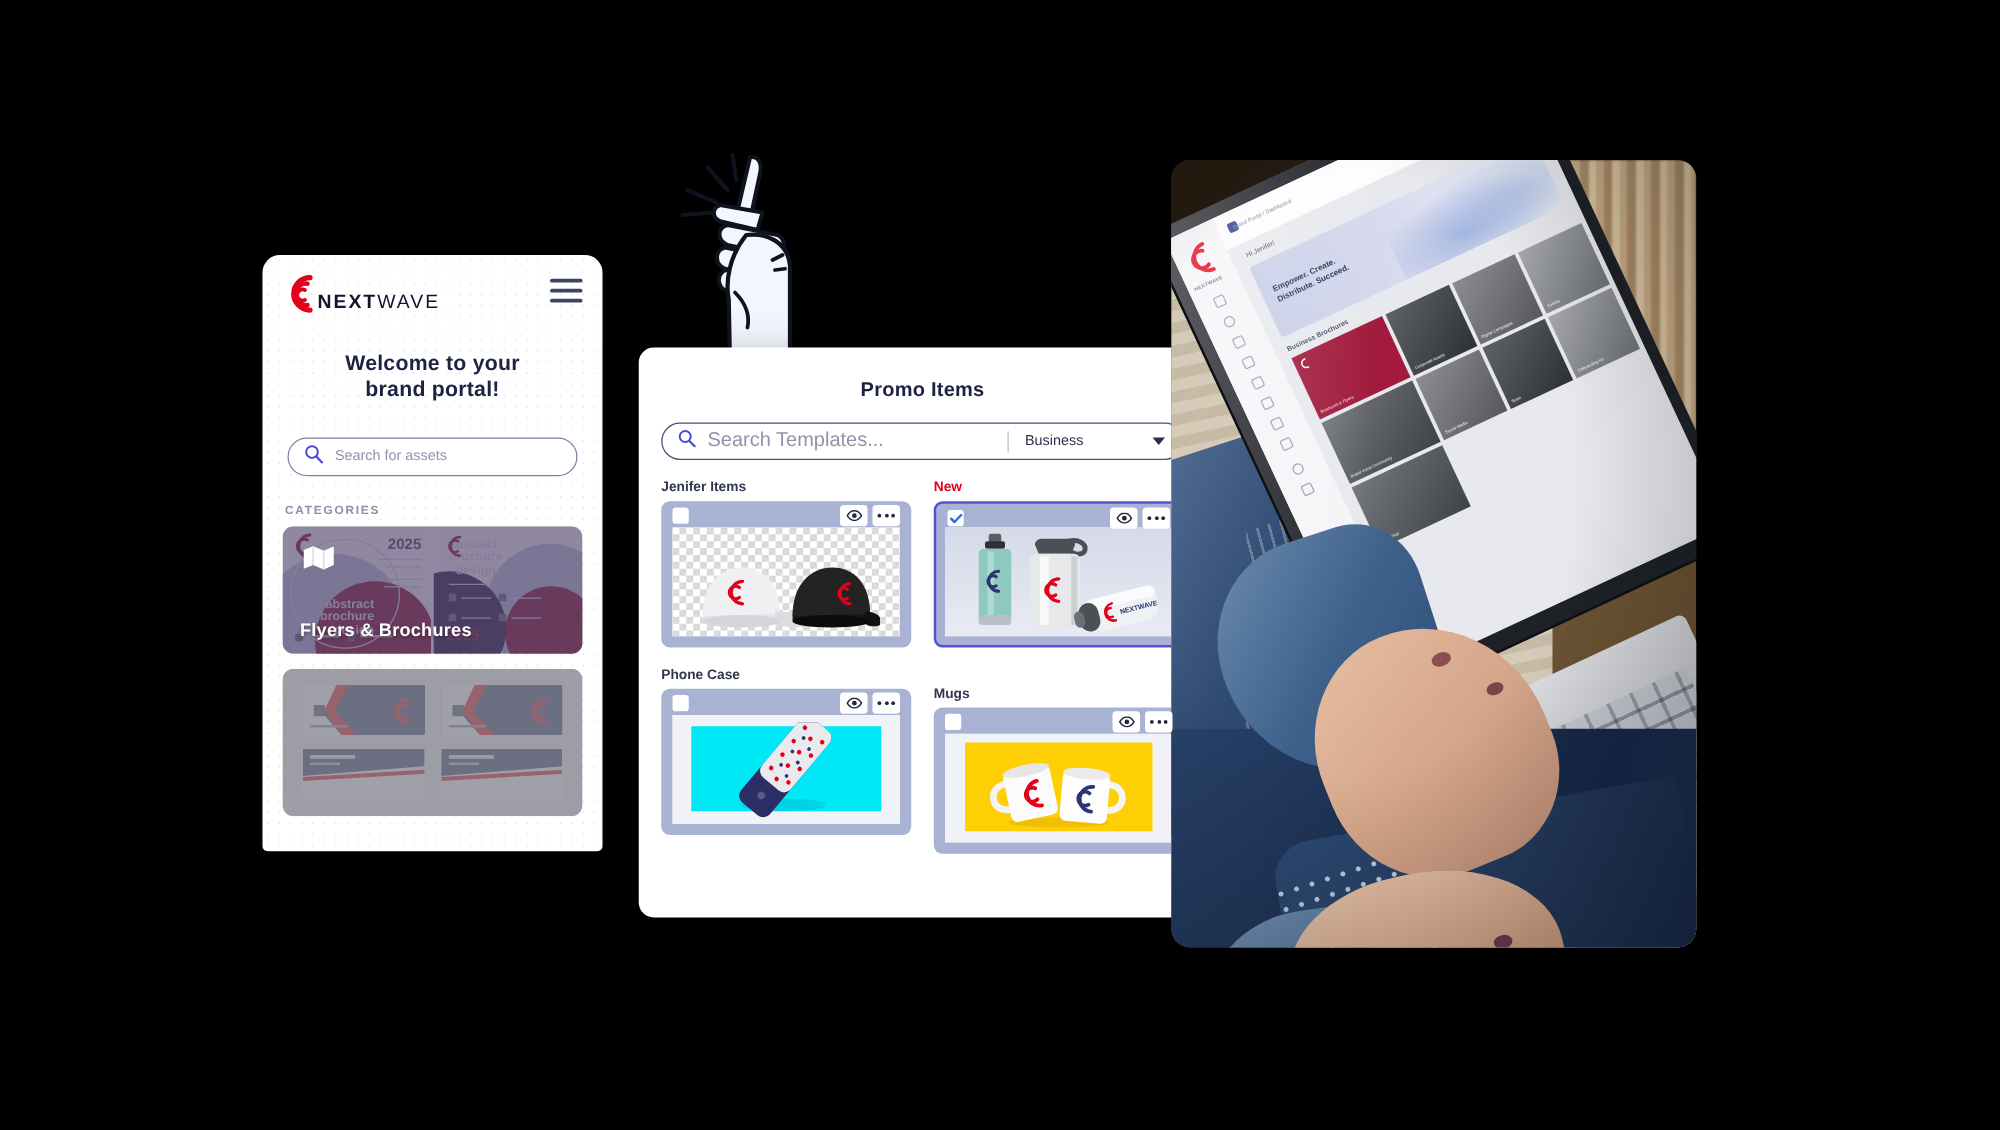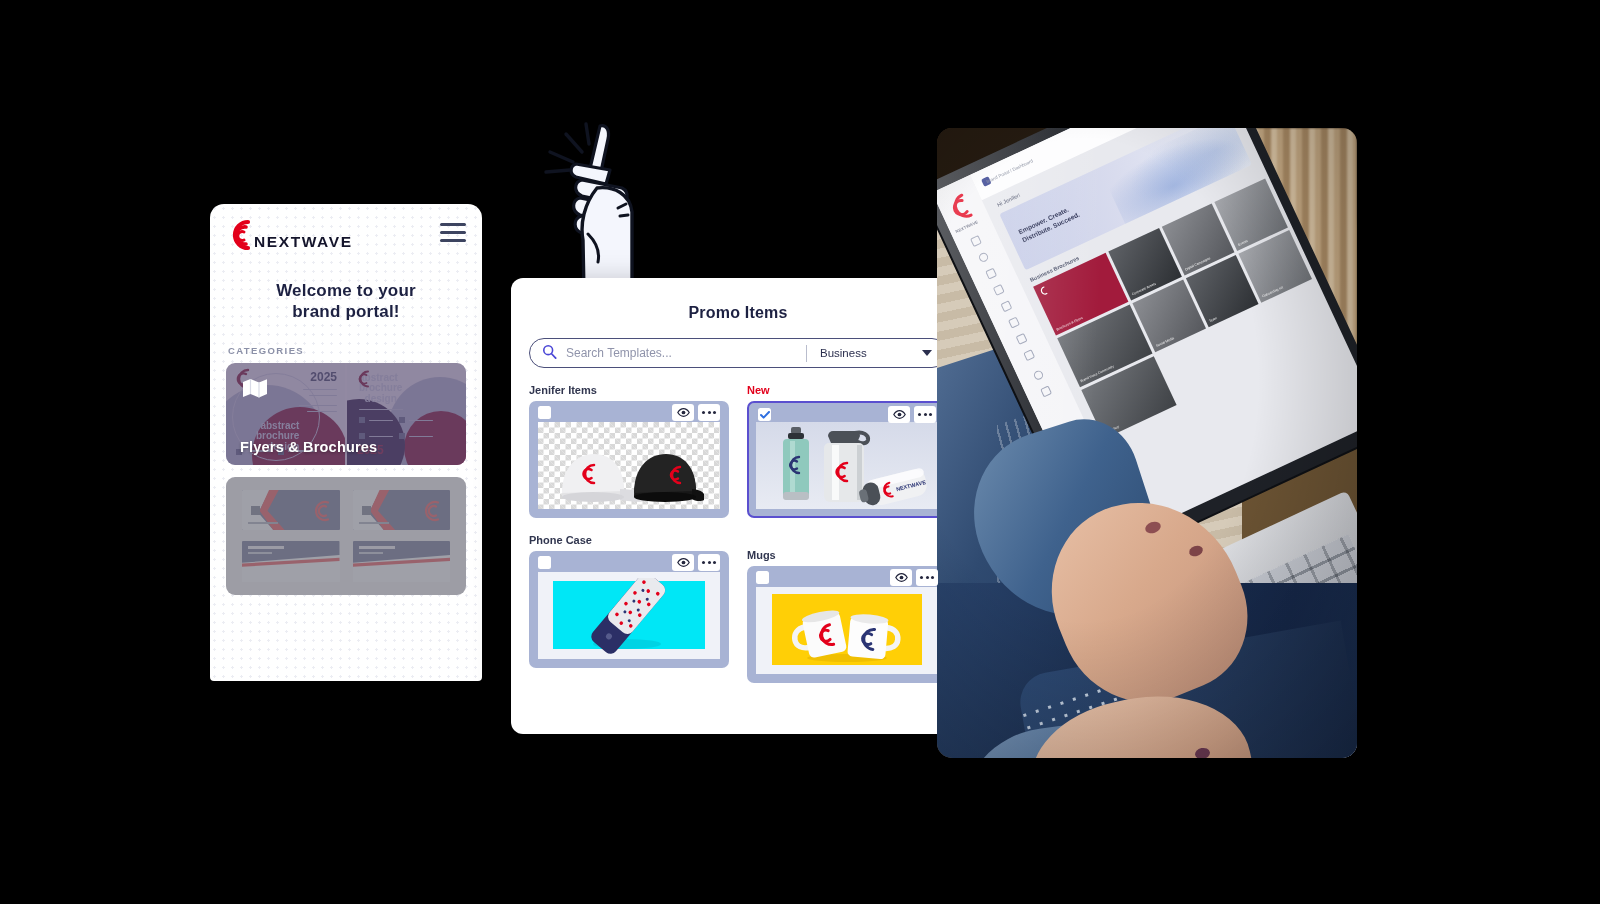--- a/index.html
+++ b/index.html
@@ -29,21 +29,21 @@
   .m-inner { position: relative; z-index: 2; padding: 14px 16px 0 16px; }
 
   
   #mobile-header { display: flex; align-items: flex-start; justify-content: space-between; }
   .brand { display: flex; align-items: flex-end; }
   .brand-mark { position: relative; width: 30px; height: 34px; flex: 0 0 30px; }
   .brand-mark svg { position: absolute; left: 0; top: 0; }
   .brand-text { font-size: 15.5px; letter-spacing: 1.6px; color: #14142b; line-height: 1;
                 margin-left: -2px; padding-bottom: 3px; white-space: nowrap; }
   .brand-text b { font-weight: 700; }
-  .brand-text span.light { font-weight: 700; }
+  .brand-text span.light { font-weight: 400; }
 
   #hamburger { width: 26px; padding-top: 5px; cursor: pointer; }
   #hamburger i { display: block; height: 3px; background: #3d4460; border-radius: 2px; margin-bottom: 5px; }
 
   .m-welcome {
     text-align: center; margin-top: 28px;
     font-size: 17px; font-weight: 700; color: #1d2142; line-height: 1.25;
     letter-spacing: .2px;
   }
   #mobile-search {
@@ -101,21 +101,21 @@
   }
   #promo-title {
     text-align: center; font-size: 16px; font-weight: 700;
     color: #1d2142; letter-spacing: .2px; margin-bottom: 16px;
   }
   #promo-search {
     height: 30px; border: 1.4px solid #4b4f7a; border-radius: 18px;
     display: flex; align-items: center; padding: 0 14px 0 12px;
   }
   #promo-search .mag { flex: 0 0 15px; margin-right: 9px; }
-  #promo-search .ph { font-size: 12px; color: #9094ab; flex: 1; }
+  #promo-search .ph { font-size: 16px; color: #9094ab; flex: 1; }
   .vdiv { width: 1.5px; height: 17px; background: #b9bdcd; margin: 0 13px 0 4px; }
   #promo-filter { display: flex; align-items: center; gap: 10px; min-width: 112px; cursor: pointer; }
   #promo-filter .fl { font-size: 11.5px; color: #2b2f4e; flex: 1; }
   .caret { width: 0; height: 0; border-left: 5px solid transparent; border-right: 5px solid transparent;
            border-top: 6px solid #2b2f4e; }
 
   #promo-grid {
     margin-top: 16px; display: grid; grid-template-columns: 1fr 1fr;
     column-gap: 18px; row-gap: 6px;
   }
@@ -326,20 +326,29 @@
             <i></i>
             <i></i>
         </div>
       </div>
 
       <div class="m-welcome">
         <div>Welcome to your</div>
         <div>brand portal!</div>
       </div>
 
+      <div id="mobile-search">
+        <span class="mag">
+          <svg width="16" height="16" viewBox="0 0 16 16">
+            <circle cx="6.6" cy="6.6" r="4.7" fill="none" stroke="#4b47d6" stroke-width="1.6"></circle>
+            <line x1="10.2" y1="10.4" x2="14.6" y2="15" stroke="#4b47d6" stroke-width="1.8" stroke-linecap="round"></line>
+          </svg>
+        </span>
+        <span class="ph">Search for assets</span>
+      </div>
 
       <div class="cat-label">CATEGORIES</div>
 
       <div class="cat-card" id="cat-flyers">
         <div class="broch-wrap">
           <div class="broch">
             <div class="bcirc" style="left:-18px;top:22px;width:118px;height:118px;background:#b9bfd4;"></div>
             <div class="bcirc" style="left:26px;top:44px;width:96px;height:96px;background:#8d2240;"></div>
             <div class="bcirc" style="left:6px;top:10px;width:88px;height:88px;border:1.5px solid #cfd3e2;"></div>
             <div class="btxt" style="right:8px;top:8px;font-size:12px;color:#4d5470;">2025</div>

